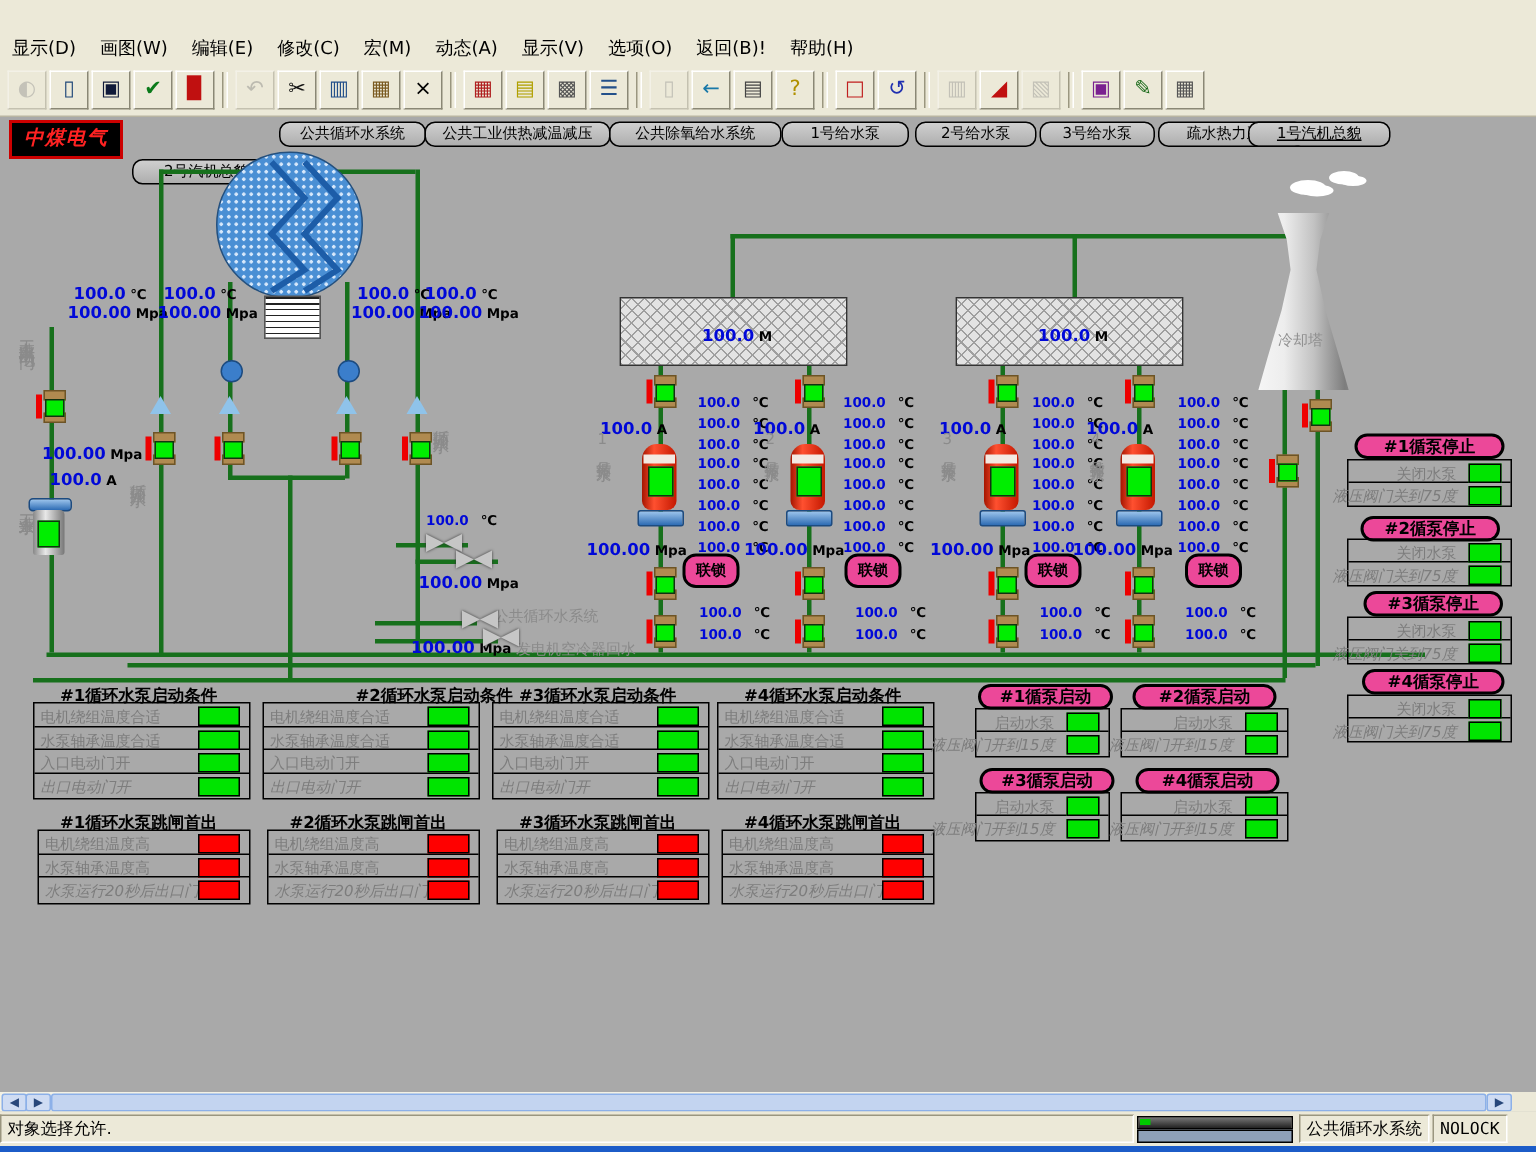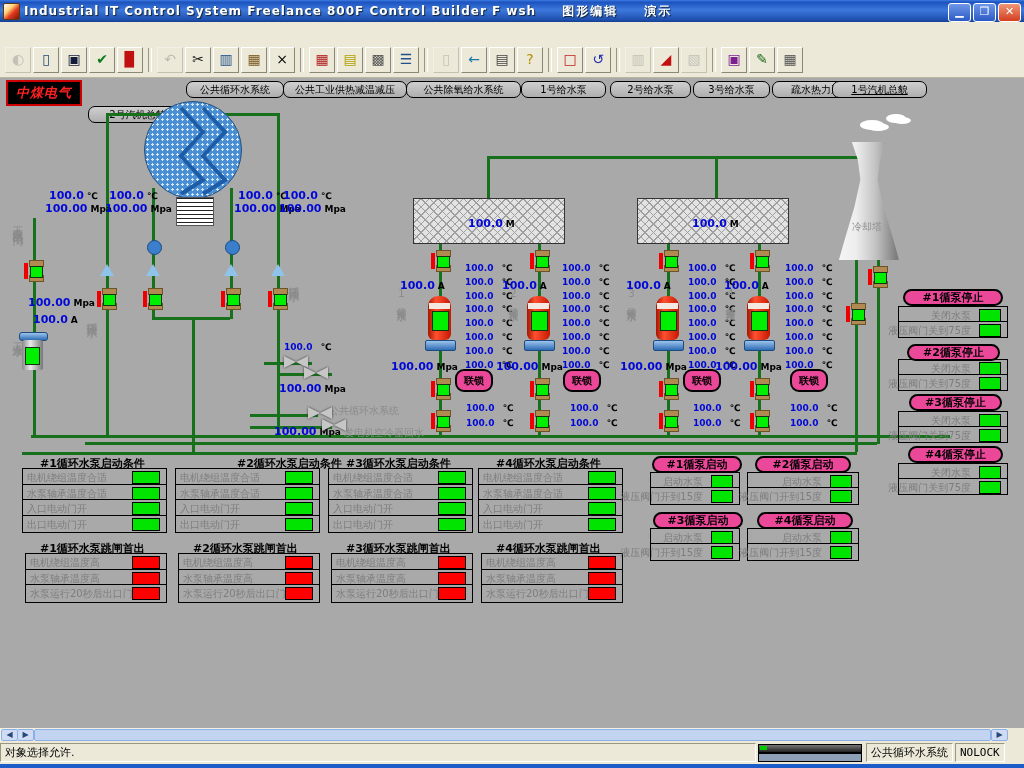--- a/index.html
+++ b/index.html
@@ -52,21 +52,21 @@
   .gauge{position:absolute;white-space:nowrap;}
   .gauge .val{color:#0008d8;font-weight:bold;font-size:11px;}
   .gauge .unit{color:#000;font-size:9px;font-weight:bold;margin-left:3px;}
   .gauge.sm .val{font-size:9px;font-weight:bold;}
   .gauge.sm .unit{font-size:9px;margin-left:8px;}
   .vlabel{position:absolute;writing-mode:vertical-rl;text-orientation:upright;color:#8b8b8b;font-size:11px;line-height:11px;letter-spacing:1px;white-space:nowrap;}
   .hlabel{position:absolute;color:#8b8b8b;font-size:10px;white-space:nowrap;}
   .panel{position:absolute;border:1px solid #000;}
   .ptitle{position:absolute;color:#000;font-weight:bold;font-size:11px;white-space:nowrap;}
   .prow{position:relative;border-bottom:1px solid #000;}
-  .prow:last-child{border-bottom:none;}
+  .prow:last-child{border-bottom:none;font-style:italic;}
   .prow .lbl{position:absolute;left:4px;top:2px;color:#7d7d7d;font-size:10px;white-space:nowrap;}
   .prow.r .lbl{left:auto;right:36px;}
   .ind{position:absolute;right:6px;top:2px;border:1px solid #000;}
   .ind.g{background:#00e400;}
   .ind.r{background:#f00;}
   .cmdbtn{position:absolute;border:2px solid #000;border-radius:9px;background:#ec4899;color:#000;font-weight:bold;font-size:11px;
     text-align:center;white-space:nowrap;}
   
   .valve{position:absolute;width:20px;height:22px;}
   .valve .vh{position:absolute;left:0;top:3px;width:4px;height:16px;background:#e00;}
@@ -93,32 +93,33 @@
   .tower{position:absolute;width:86px;height:118px;
     clip-path:polygon(30% 0,70% 0,63% 15%,60% 32%,67% 55%,78% 82%,85% 100%,15% 100%,22% 82%,33% 55%,40% 32%,37% 15%);
     background:linear-gradient(90deg,#fbfbfb 0%,#ededed 35%,#c2c2c2 58%,#7d7d7d 82%,#989898 100%);}
   .towerlbl{position:absolute;color:#909090;font-size:10px;}
   .cloud{position:absolute;background:#fff;border-radius:50%;box-shadow:6px 2px 0 -1px #fff;}
 </style>
 </head>
 <body>
 
 <div id="win">
-  <div class="titlebar">
-    <span class="appicon"></span>
-    <span class="tbtitle">Industrial IT Control System Freelance 800F Control Builder F wsh</span>
-    <span class="tbmenu">图形编辑</span>
-    <span class="tbmenu">演示</span>
-    <div class="winbtns">
-      <div class="wbtn">▁</div>
-      <div class="wbtn">❐</div>
-      <div class="wbtn close">✕</div>
+
+  <div class="menubar" id="menubar">
+      <span class="mitem">显示(D)</span>
+      <span class="mitem">画图(W)</span>
+      <span class="mitem">编辑(E)</span>
+      <span class="mitem">修改(C)</span>
+      <span class="mitem">宏(M)</span>
+      <span class="mitem">动态(A)</span>
+      <span class="mitem">显示(V)</span>
+      <span class="mitem">选项(O)</span>
+      <span class="mitem">返回(B)!</span>
+      <span class="mitem">帮助(H)</span>
     </div>
-  </div>
-
   <div class="toolbar" id="toolbar">
       <div class="tbtn dis" style="color: rgb(138, 138, 138);">◐</div>
       <div class="tbtn" style="color: rgb(35, 74, 122);">▯</div>
       <div class="tbtn" style="color: rgb(16, 26, 58);">▣</div>
       <div class="tbtn" style="color: rgb(10, 122, 26);">✔</div>
       <div class="tbtn" style="color: rgb(192, 16, 16);">▉</div>
       <div class="tsep"></div>
       <div class="tbtn dis" style="color: rgb(119, 119, 119);">↶</div>
       <div class="tbtn" style="color: rgb(17, 17, 17);">✂</div>
       <div class="tbtn" style="color: rgb(35, 80, 138);">▥</div>

